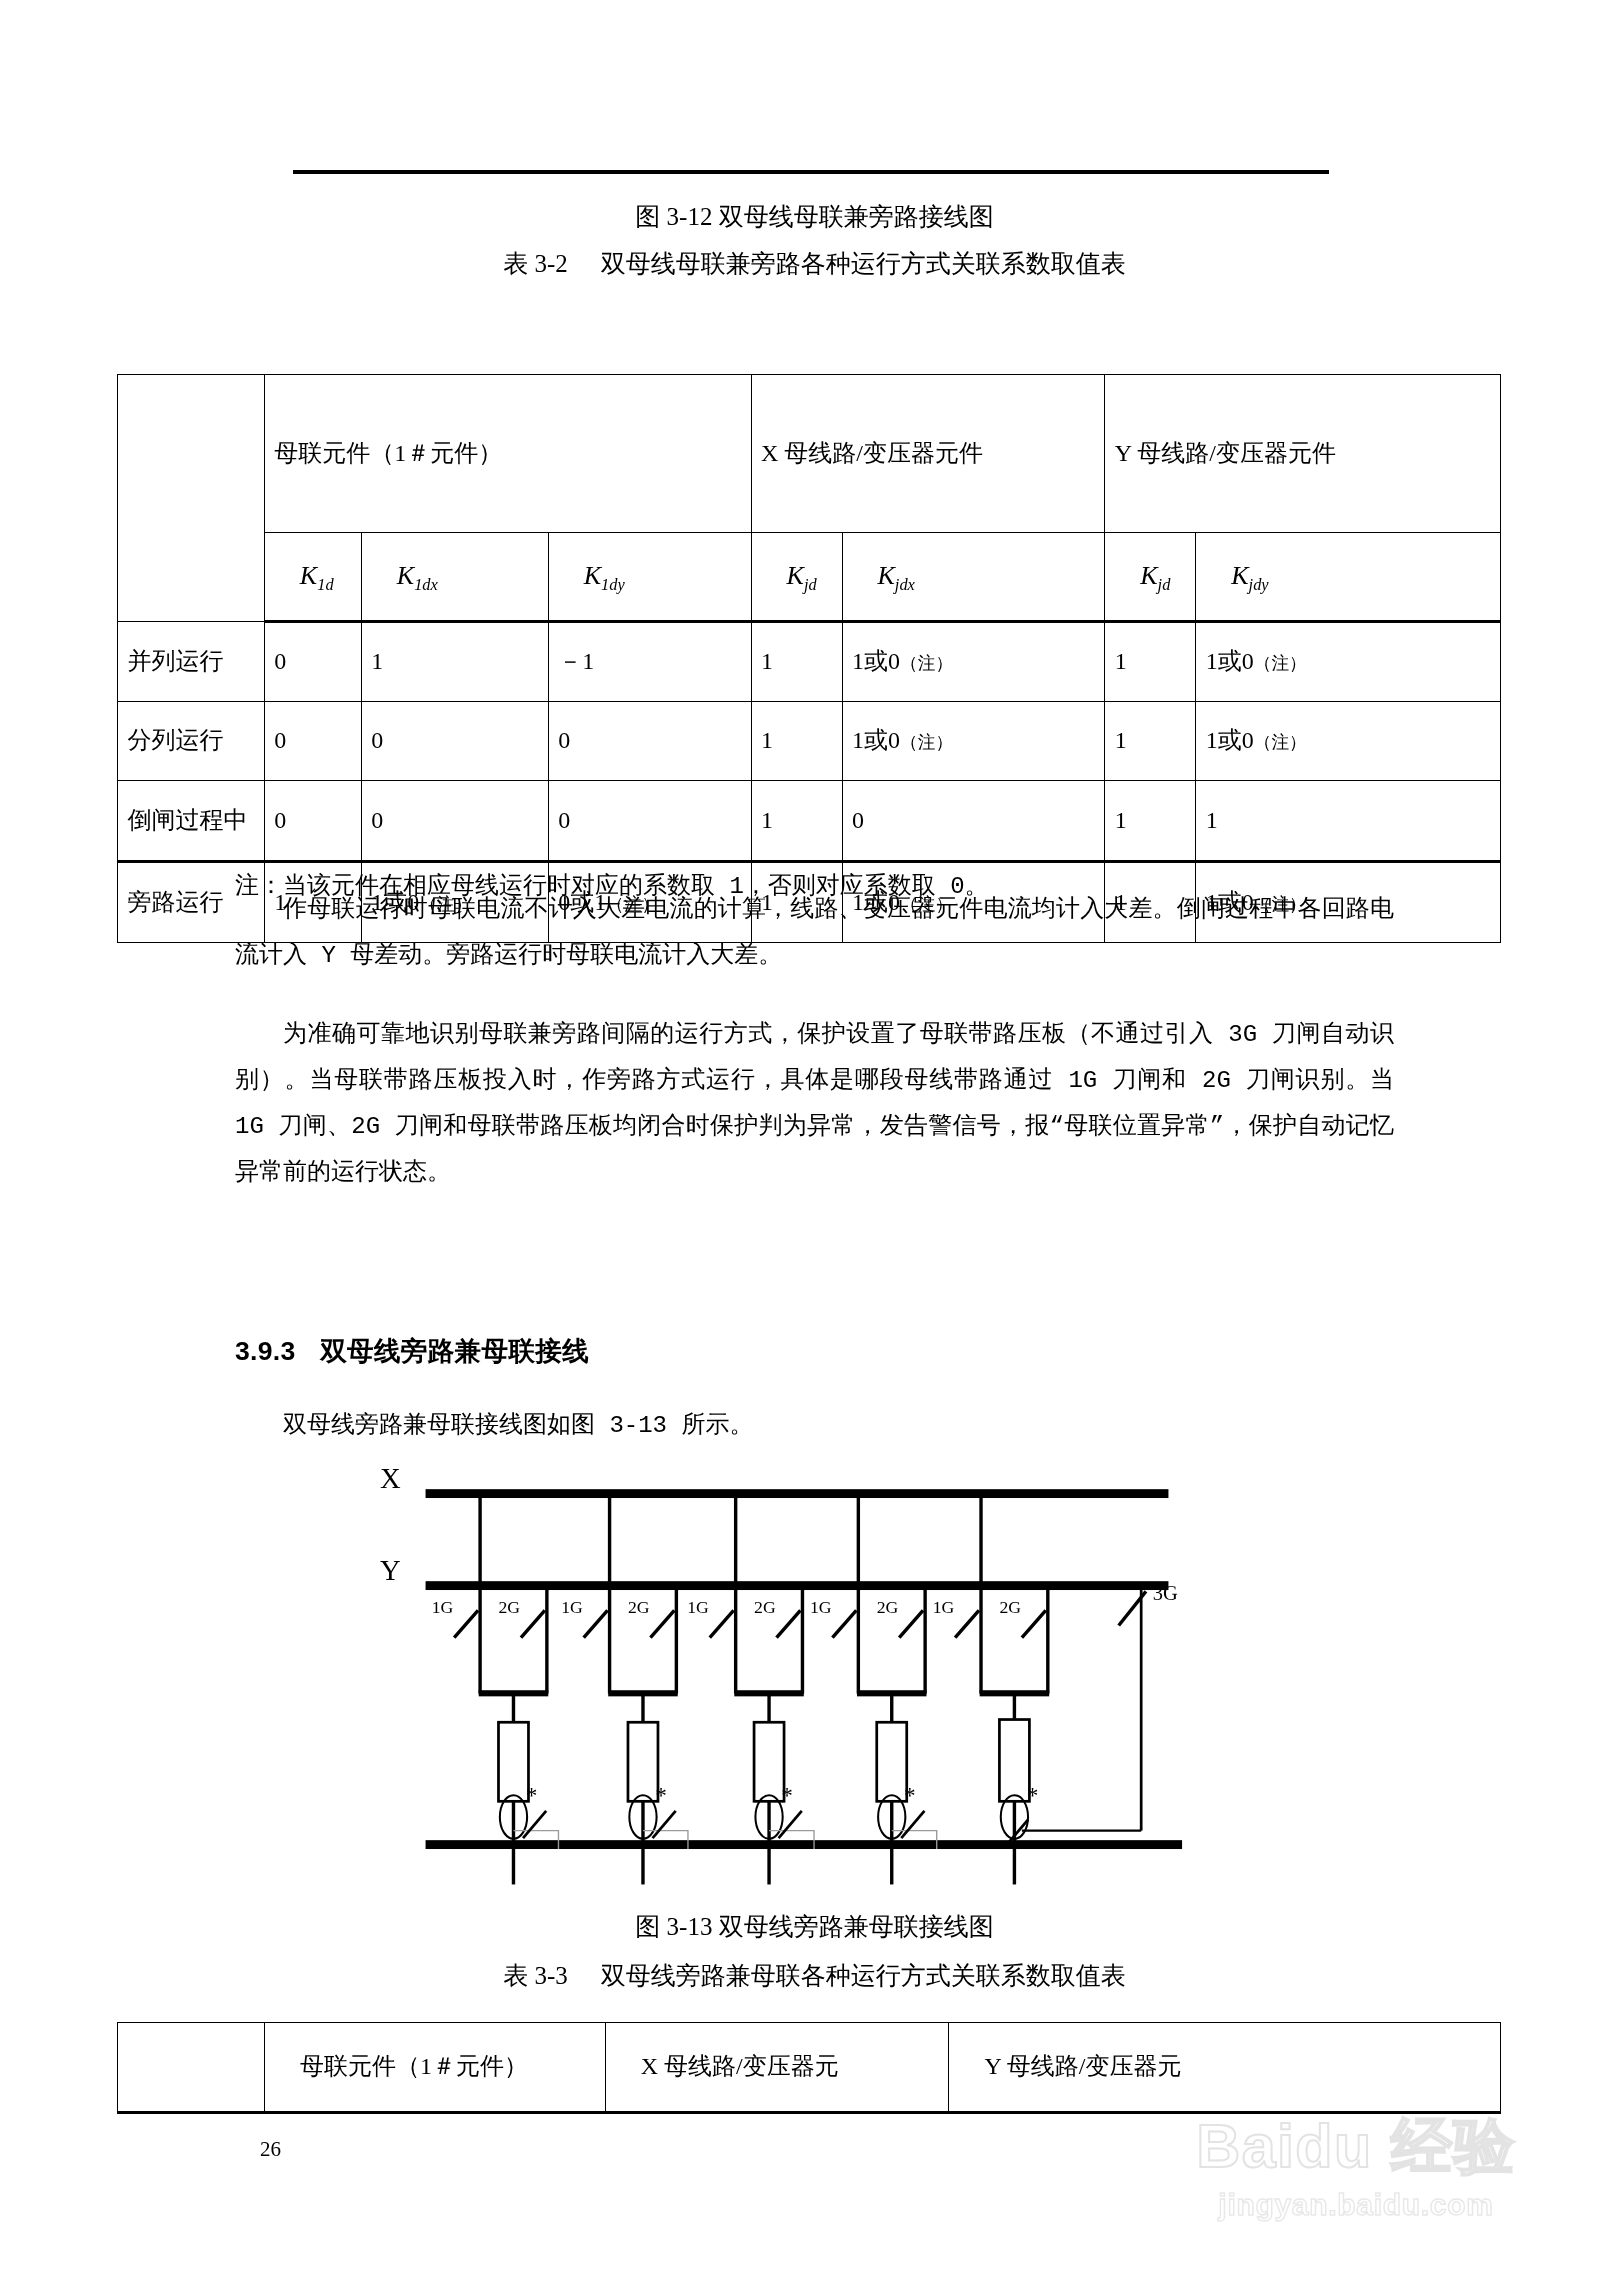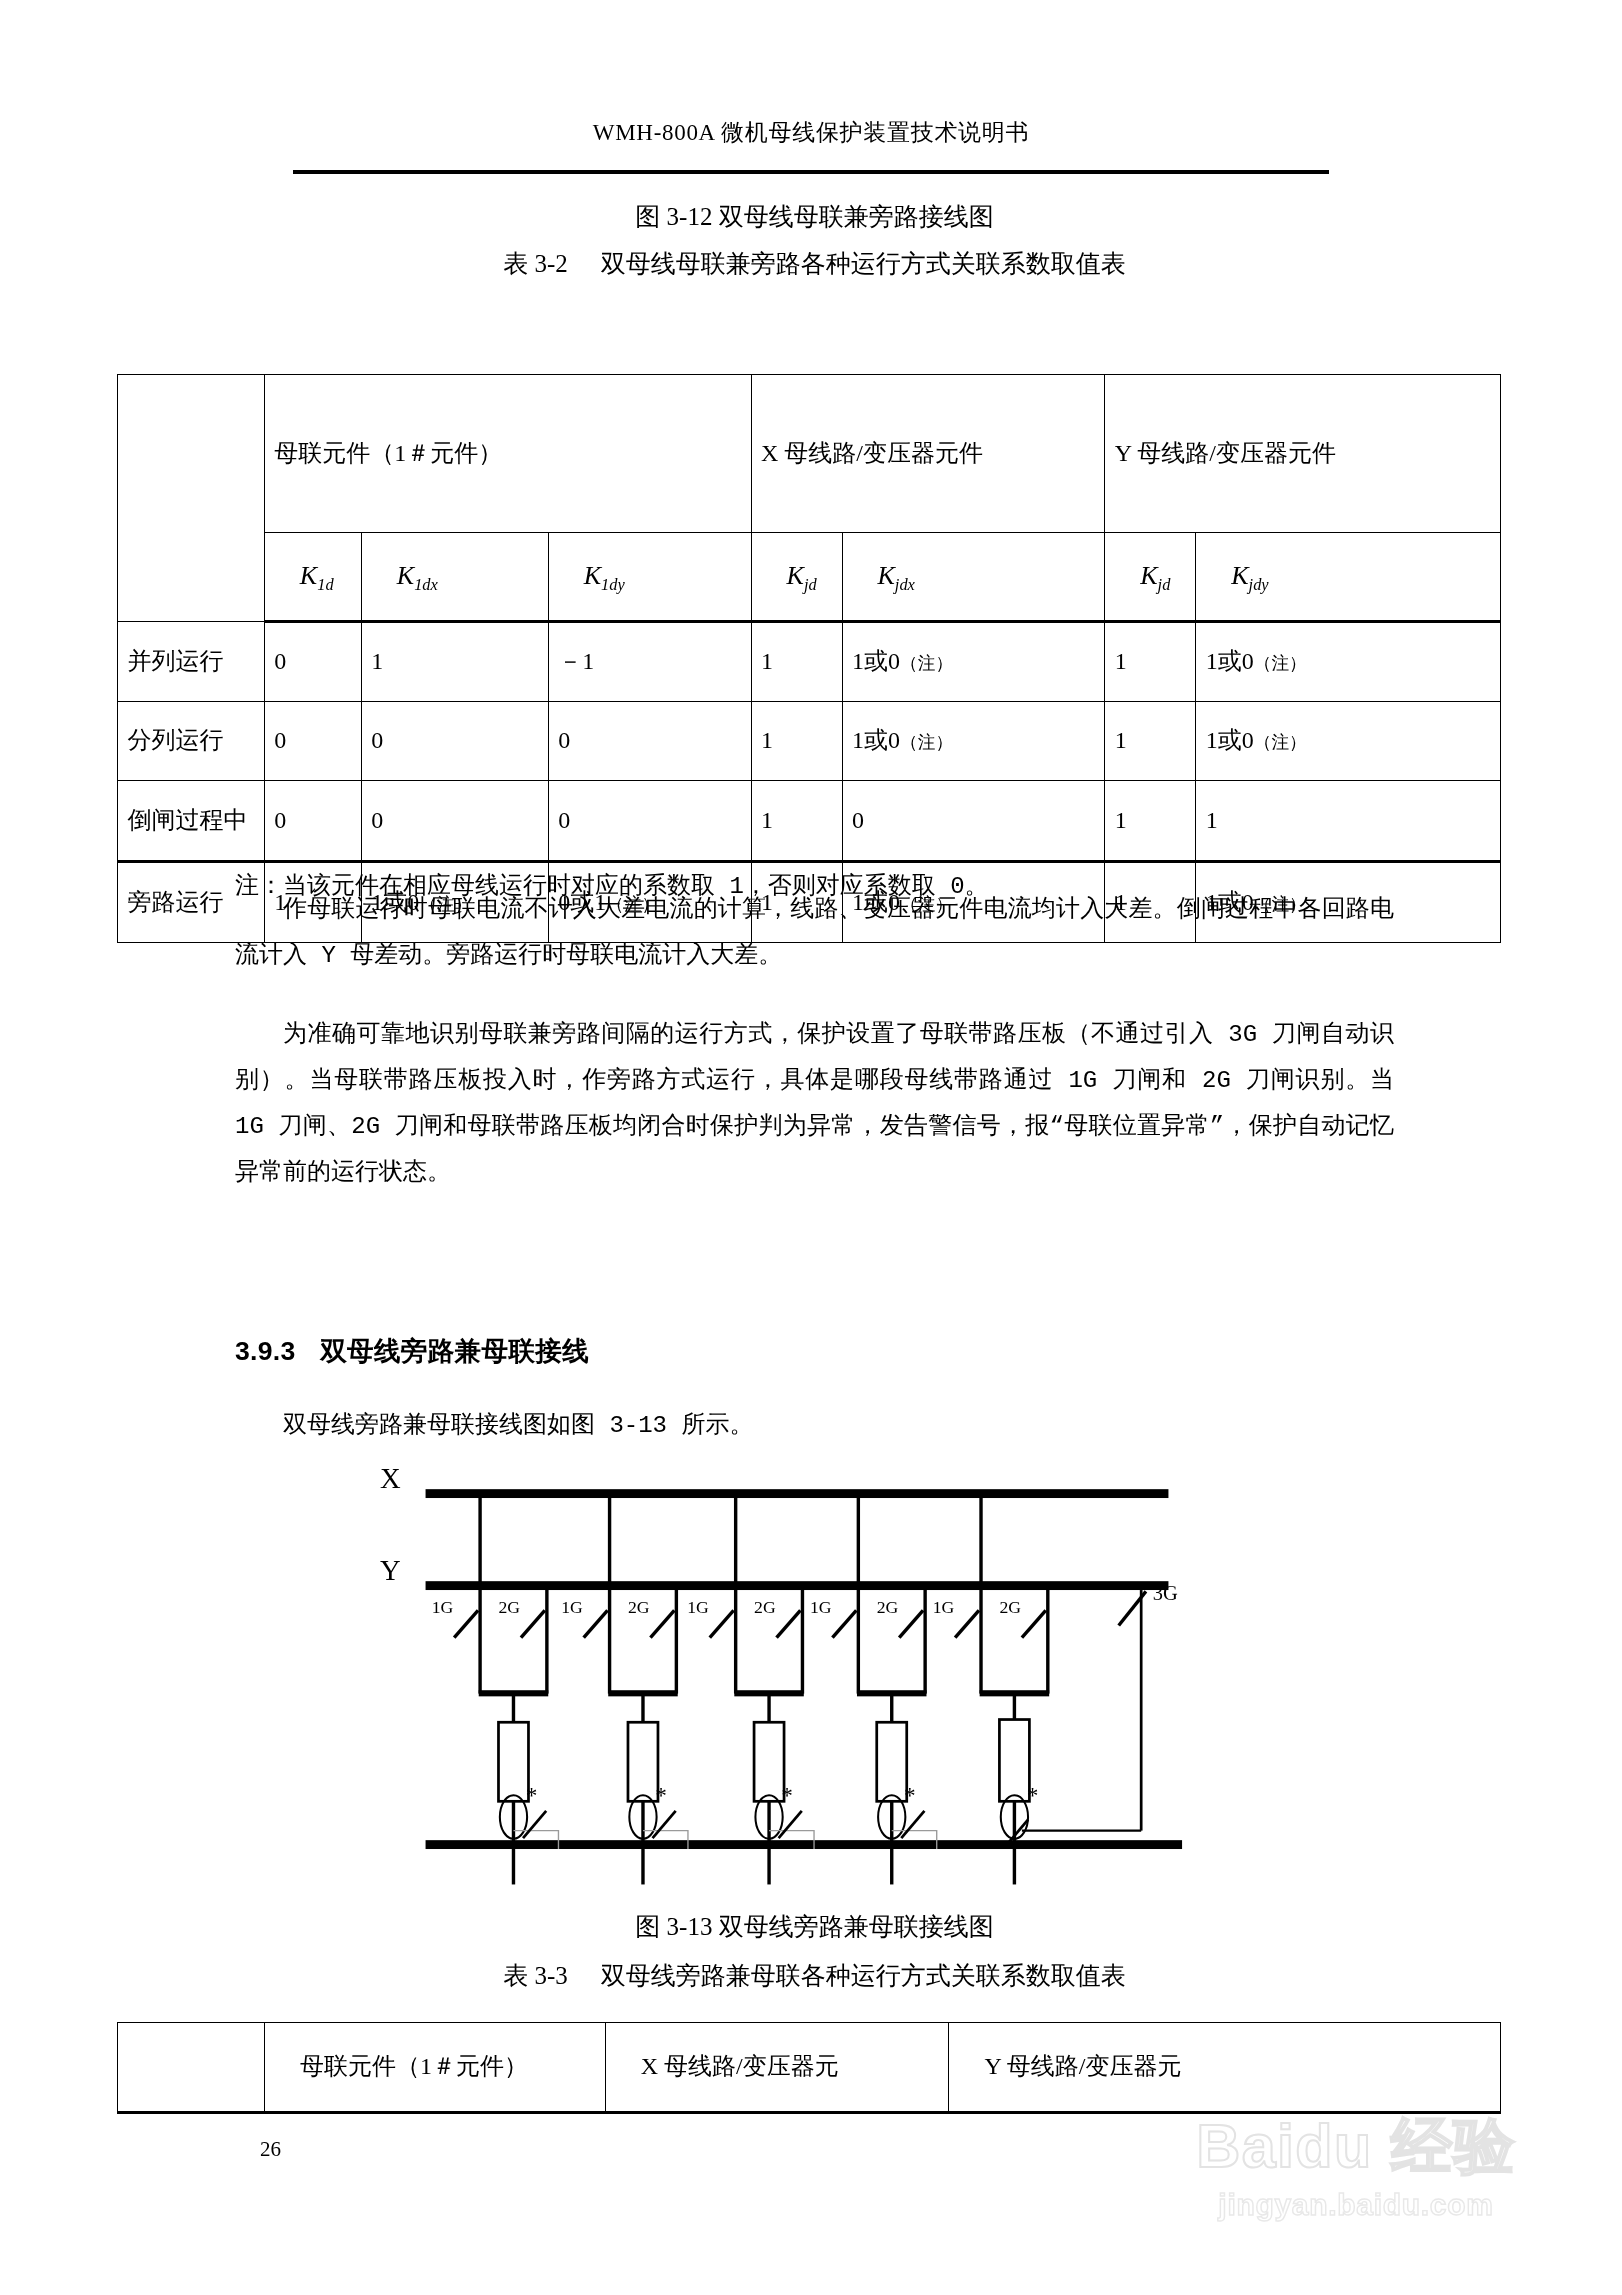--- a/index.html
+++ b/index.html
@@ -158,23 +158,20 @@
     margin-top: 11px;
     letter-spacing: 0.7px;
     white-space: nowrap;
   }
 </style>
 </head>
 <body>
 
 <div class="page">
 
-  <div class="header-wrap">
-    <div class="header-title">WMH-800A 微机母线保护装置技术说明书</div>
-  </div>
   <div class="header-rule"></div>
 
   <div class="caption" style="position:absolute; left:235px; top:198px; width:1159px;">图 3-12 双母线母联兼旁路接线图</div>
 
   <div class="caption" style="position:absolute; left:235px; top:245px; width:1159px;">
     <span>表 3-2</span><span class="cap-gap"></span><span>双母线母联兼旁路各种运行方式关联系数取值表</span>
   </div>
 
   <div id="table32-wrap">
     <table class="coef">

